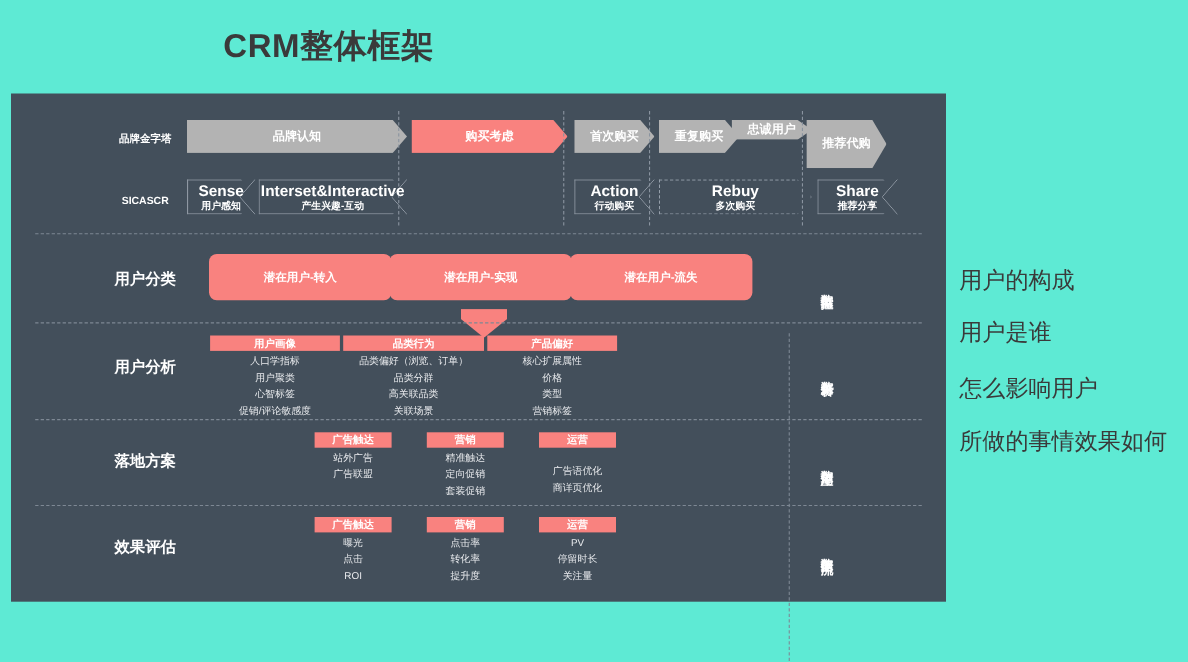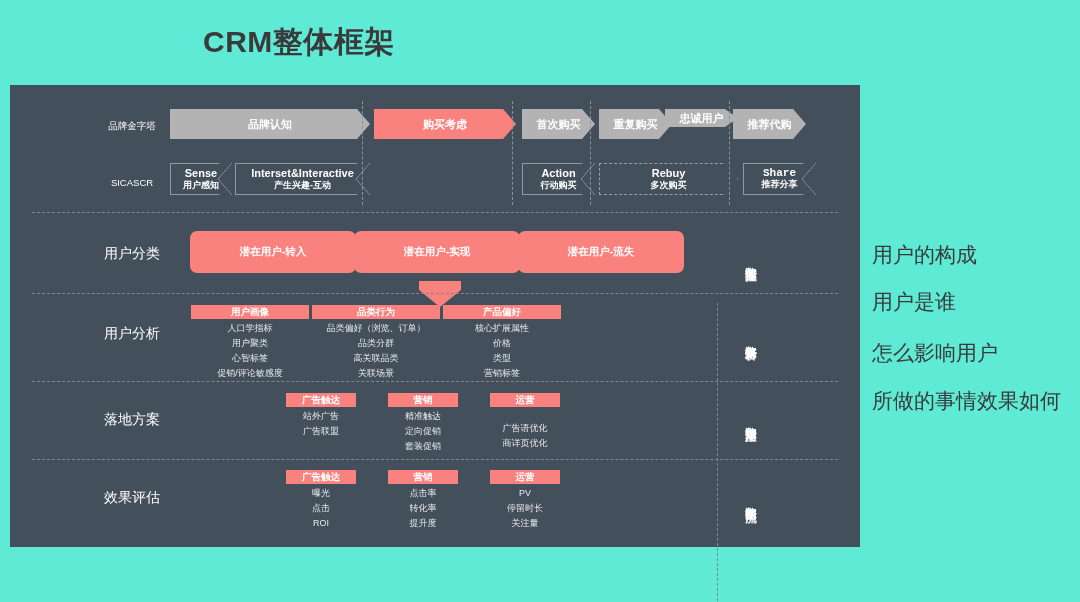--- a/index.html
+++ b/index.html
@@ -21,21 +21,21 @@
   
   #diagram-panel {
     position: absolute; left: 10px; top: 85px;
     width: 850px; height: 462px;
     background: #434f5b;
   }
 
   
   .row-label {
     position: absolute; left: 52px; width: 140px;
-    color: #ffffff; font-weight: normal; text-align: center;
+    color: #ffffff; font-weight: bold; text-align: center;
     white-space: nowrap;
   }
   .row-label.small { font-size: 9.5px; }
   .row-label.big { font-size: 14px; }
 
   
   .hsep {
     position: absolute; left: 22px; width: 806px; height: 0;
     border-top: 1px dashed #7e8894;
   }
@@ -82,21 +82,21 @@
     background:
       linear-gradient(to bottom right, transparent calc(50% - 0.6px), #8f98a3 50%, transparent calc(50% + 0.6px)) top right/100% 50% no-repeat,
       linear-gradient(to top right, transparent calc(50% - 0.6px), #8f98a3 50%, transparent calc(50% + 0.6px)) bottom right/100% 50% no-repeat;
   }
   .ochev.dashed .oc-bg {
     border: 1px dashed #96a0ab;
     clip-path: polygon(0 0, calc(100% - 13px) 0, 100% 50%, calc(100% - 13px) 100%, 0 100%);
   }
   .ochev.filled { background: transparent; }
   .ochev.filled .oc-bg { background: #f9827f; }
-  .oc-en { font-size: 11px; font-weight: bold; color: #ffffff; position: relative; z-index: 2; }
+  .oc-en { font-size: 14px; font-weight: bold; color: #ffffff; position: relative; z-index: 2; }
   .oc-cn { font-size: 9px; font-weight: bold; color: #ffffff; position: relative; z-index: 2; }
   .ochev.filled .oc-en, .ochev.filled .oc-cn { color: #ffffff; }
 
   
   #funnel-down-arrow {
     position: absolute; left: 409px; top: 196px; width: 42px; height: 26px;
     background: #f9827f;
     clip-path: polygon(0 0, 100% 0, 100% 35%, 50% 100%, 0 35%);
   }
 
@@ -153,21 +153,21 @@
     </div>
     <div class="chev grey" style="left:512px; top:24px; width:73px; height:30px;">
       <span class="chev-label">首次购买</span>
     </div>
     <div class="chev grey" style="left:589px; top:24px; width:73px; height:30px;">
       <span class="chev-label">重复购买</span>
     </div>
     <div class="chev grey" style="left:655px; top:24px; width:73px; height:18px;">
       <span class="chev-label">忠诚用户</span>
     </div>
-    <div class="chev grey" style="left:723px; top:24px; width:73px; height:30px;">
+    <div class="chev grey" style="left:723px; top:24px; width:73px; height:44px;">
       <span class="chev-label">推荐代购</span>
     </div>
 
     <div class="row-label small" style="top:92px;">SICASCR</div>
 
     <div class="ochev solid" style="left:160px; top:78px; width:62px; height:32px;">
       <span class="oc-bg"></span>
       <span class="oc-en">Sense</span>
       <span class="oc-cn">用户感知</span>
     </div>
@@ -179,21 +179,21 @@
     <div class="ochev solid" style="left:512px; top:78px; width:73px; height:32px;">
       <span class="oc-bg"></span>
       <span class="oc-en">Action</span>
       <span class="oc-cn">行动购买</span>
     </div>
     <div class="ochev dashed" style="left:589px; top:78px; width:139px; height:32px;">
       <span class="oc-bg"></span>
       <span class="oc-en">Rebuy</span>
       <span class="oc-cn">多次购买</span>
     </div>
-    <div class="ochev solid" style="left:733px; top:78px; width:73px; height:32px;font-family:Liberation Mono, monospace;">
+    <div class="ochev solid" style="left:733px; top:78px; width:73px; height:32px;">
       <span class="oc-bg"></span>
       <span class="oc-en">Share</span>
       <span class="oc-cn">推荐分享</span>
     </div>
 
     <div class="vsep" style="left:352px; top:16px; height:104px;"></div>
     <div class="vsep" style="left:502px; top:16px; height:104px;"></div>
     <div class="vsep" style="left:580px; top:16px; height:104px;"></div>
     <div class="vsep" style="left:719px; top:16px; height:104px;"></div>
 

